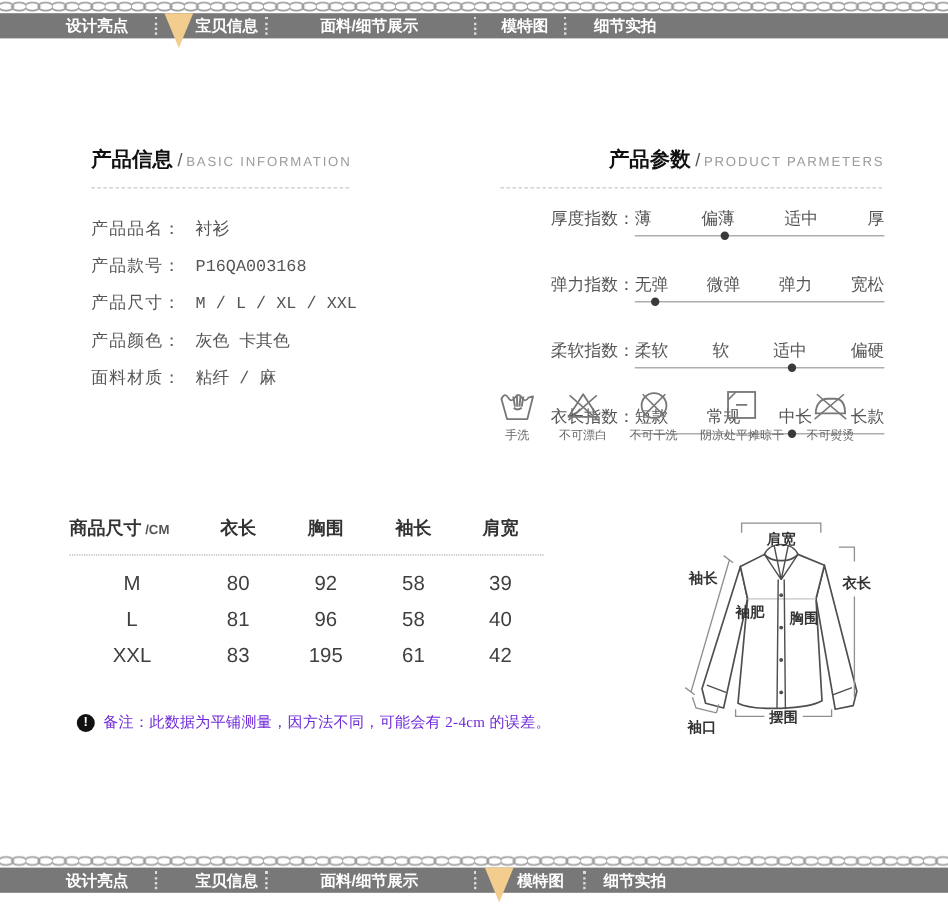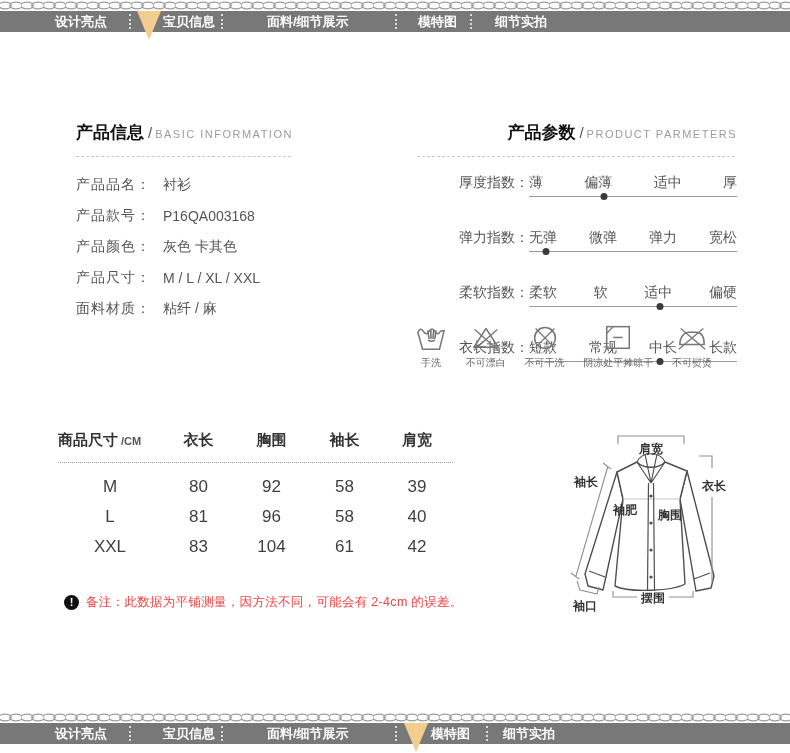--- a/index.html
+++ b/index.html
@@ -30,21 +30,21 @@
   .sec-header{white-space:nowrap;}
   .sec-title{font-size:17px;font-weight:bold;color:#111;}
   .sec-slash{font-size:15px;color:#555;margin:0 3px 0 4px;}
   .sec-sub{font-size:11px;color:#9b9b9b;letter-spacing:1.5px;}
   .dashed{border-top:1px dashed #c9c9c9;height:0;margin-top:12px;}
 
   
   .basic-info{position:absolute;left:76px;top:121px;width:322px;}
   .basic-info .dashed{width:215px;}
   .info-rows{margin-top:12px;}
-  .info-row{height:31px;display:flex;align-items:center;font-size:14px;color:#555;}
+  .info-row{height:31px;display:flex;align-items:flex-end;font-size:14px;color:#555;font-family:Liberation Mono, monospace;}
   .info-label{letter-spacing:1px;}
   .info-value{margin-left:12px;color:#555;}
 
   
   .parameters{position:absolute;left:417px;top:121px;width:320px;text-align:right;}
   .parameters .dashed{width:318px;}
   .param-rows{margin-top:17px;display:flex;flex-direction:column;gap:32px;margin-left:32px;}
   .param-row{display:flex;align-items:flex-start;}
   .param-label{width:80px;font-size:14px;color:#555;flex:none;line-height:16px;}
   .param-scale{flex:1;}
@@ -69,21 +69,21 @@
   .st-dotted{border-top:1px dotted #999;margin-top:12px;}
   .st-body{margin-top:9px;}
   .st-row{height:30px;}
   .st-row .cell{text-align:center;font-size:17px;color:#3f3f3f;}
   .st-row .cell-first{text-align:center;}
 
   
   .note{position:absolute;left:64px;top:594px;display:flex;align-items:center;}
   .note-icon{width:15px;height:15px;border-radius:50%;background:#111;color:#fff;
              font-size:11px;font-weight:bold;text-align:center;line-height:15px;flex:none;}
-  .note-text{margin-left:7px;font-size:12.5px;color:#ef4444;letter-spacing:0.3px;white-space:nowrap;}
+  .note-text{margin-left:7px;font-size:12.5px;color:#6d28d9;letter-spacing:0.3px;white-space:nowrap;font-family:Liberation Serif, serif;}
 
   
   .diagram{position:absolute;left:552px;top:424px;}
   .diagram text{font-size:12px;font-weight:bold;fill:#333;
                 font-family:"Liberation Sans","DejaVu Sans",sans-serif;}
 </style>
 </head>
 <body>
 
 <div class="page">
@@ -119,26 +119,26 @@
     <div class="info-rows">
       <div class="info-row">
         <span class="info-label">产品品名：</span>
         <span class="info-value">衬衫</span>
       </div>
       <div class="info-row">
         <span class="info-label">产品款号：</span>
         <span class="info-value">P16QA003168</span>
       </div>
       <div class="info-row">
+        <span class="info-label">产品尺寸：</span>
+        <span class="info-value">M / L / XL / XXL</span>
+      </div>
+      <div class="info-row">
         <span class="info-label">产品颜色：</span>
         <span class="info-value">灰色 卡其色</span>
-      </div>
-      <div class="info-row">
-        <span class="info-label">产品尺寸：</span>
-        <span class="info-value">M / L / XL / XXL</span>
       </div>
       <div class="info-row">
         <span class="info-label">面料材质：</span>
         <span class="info-value">粘纤 / 麻</span>
       </div>
     </div>
   </section>
 
   <section class="parameters">
     <div class="sec-header">
@@ -274,21 +274,21 @@
       <div class="st-grid st-row">
         <div class="cell cell-first">L</div>
         <div class="cell">81</div>
         <div class="cell">96</div>
         <div class="cell">58</div>
         <div class="cell">40</div>
       </div>
       <div class="st-grid st-row">
         <div class="cell cell-first">XXL</div>
         <div class="cell">83</div>
-        <div class="cell">104</div>
+        <div class="cell">195</div>
         <div class="cell">61</div>
         <div class="cell">42</div>
       </div>
     </div>
   </section>
 
   <div class="note">
     <span class="note-icon">!</span>
     <span class="note-text">备注：此数据为平铺测量，因方法不同，可能会有 2-4cm 的误差。</span>
   </div>

